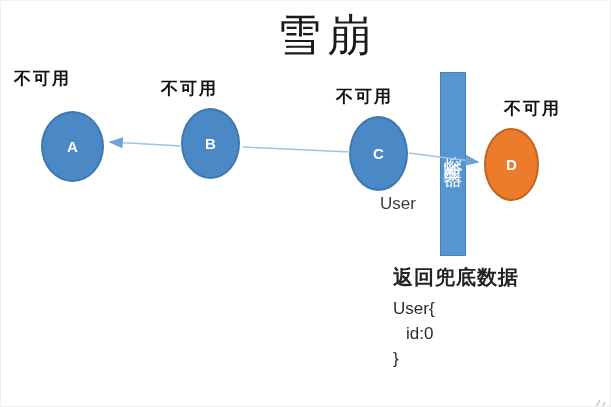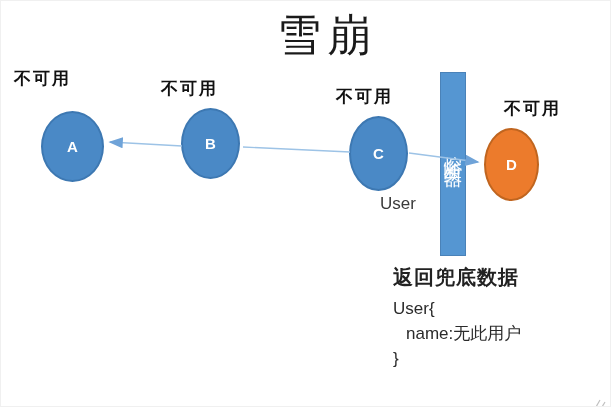--- a/index.html
+++ b/index.html
@@ -108,21 +108,21 @@
       </marker>
     </defs>
     <line x1="181" y1="145" x2="109" y2="141" stroke="#9dc3e6" stroke-width="1.6" marker-end="url(#ah)"></line>
     <line x1="349" y1="151" x2="242" y2="146" stroke="#9dc3e6" stroke-width="1.3"></line>
     <line x1="408" y1="152" x2="477" y2="161" stroke="#9dc3e6" stroke-width="1.6" marker-end="url(#ah)"></line>
   </svg>
 
   <div class="fallback-heading">返回兜底数据</div>
   <div class="code-block">
     <div class="code-line">User{</div>
-    <div class="code-line indent">name:无此用户</div>
+    <div class="code-line indent">id:0</div>
     <div class="code-line">}</div>
   </div>
 
   <svg class="corner-mark" width="14" height="10">
     <line x1="3" y1="9" x2="7" y2="2" stroke="#c0c0c0" stroke-width="1.2"></line>
     <line x1="9" y1="9" x2="12" y2="4" stroke="#c0c0c0" stroke-width="1.2"></line>
   </svg>
 
 </div>
 

